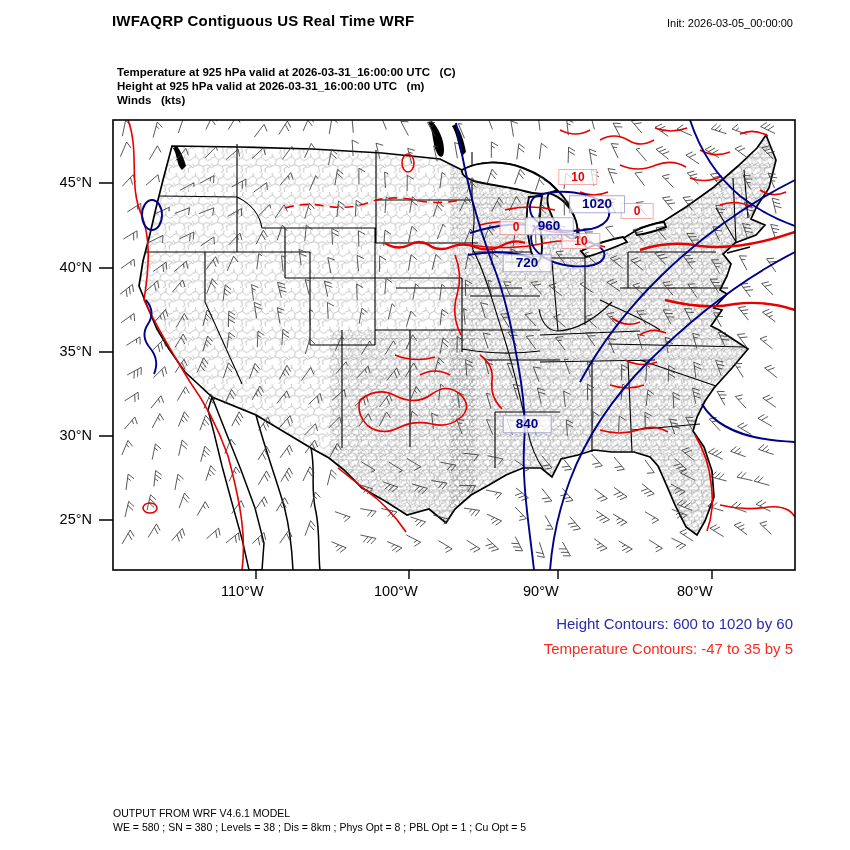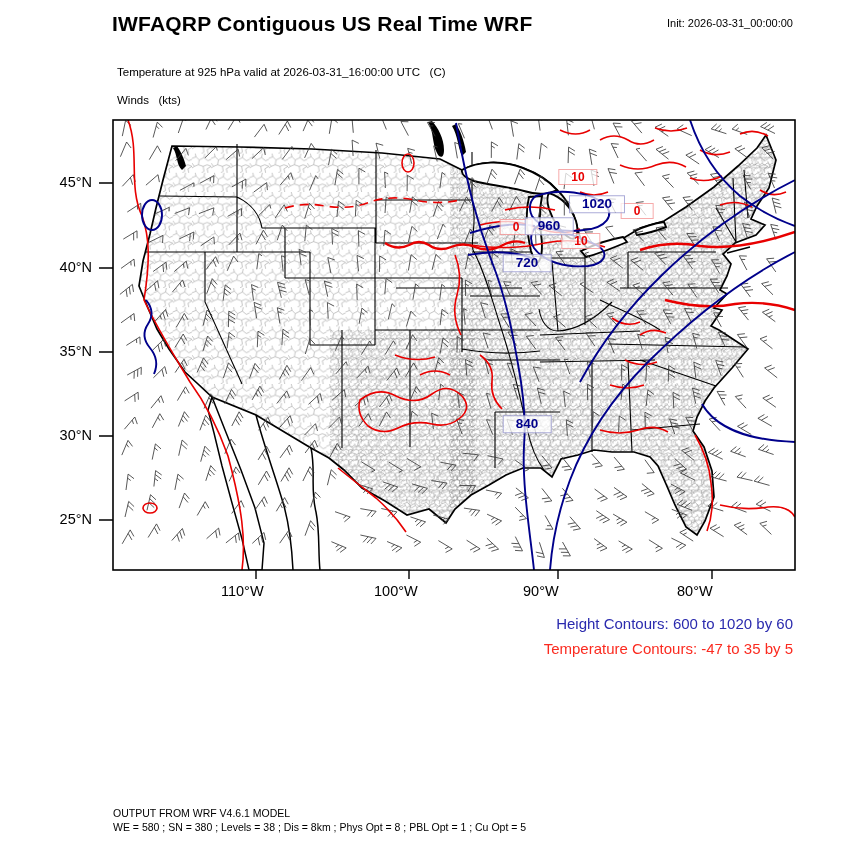--- a/index.html
+++ b/index.html
@@ -1,42 +1,43 @@
 <!DOCTYPE html>
 <html><head>
 <meta charset="utf-8">
 <style>
   html,body{margin:0;padding:0;background:#fff;}
   #stage{position:relative;width:850px;height:850px;background:#fff;overflow:hidden;
          font-family:"Liberation Sans", sans-serif;color:#000;}
   .abs{position:absolute;}
-  #title{left:112px;top:12px;font-size:21px;font-weight:bold;letter-spacing:.2px;}
+  #title{left:112px;top:12px;font-size:15px;font-weight:bold;letter-spacing:.2px;}
   #init{right:57px;top:17px;font-size:11px;}
-  .fieldline{left:117px;font-size:11.5px;white-space:pre;}
+  .fieldline{left:117px;font-size:11.5px;white-space:pre;font-weight:bold;}
   #fl1{top:66px;} #fl2{top:80px;} #fl3{top:94px;}
   #mapwrap{left:0;top:0;width:748px;height:850px;}
   .latlab{position:absolute;width:56px;text-align:right;font-size:14.5px;}
   .lonlab{position:absolute;width:70px;text-align:left;font-size:14.5px;top:583px;}
   .clab{position:absolute;transform:translate(-50%,-50%);font-size:12px;font-weight:bold;
         line-height:1;padding:1px 12px;background:rgba(255,255,255,.75);border:1px solid;}
   .clab.height{font-size:13.5px;}
   .legend{position:absolute;right:57px;text-align:center;font-size:15px;}
   #leg1{top:615px;} #leg2{top:640px;}
   .foot{left:113px;font-size:10.5px;}
   #ft1{top:807px;} #ft2{top:821px;}
 </style>
 </head>
 <body>
 
 <div id="stage">
 
   <div id="title" class="abs">IWFAQRP Contiguous US Real Time WRF</div>
-  <div id="init" class="abs">Init: 2026-03-31_00:00:00</div>
+  <div id="init" class="abs">Init: 2026-03-05_00:00:00</div>
 
   <div id="fl1" class="abs fieldline">Temperature at 925 hPa valid at 2026-03-31_16:00:00 UTC   (C)</div>
+  <div id="fl2" class="abs fieldline">Height at 925 hPa valid at 2026-03-31_16:00:00 UTC   (m)</div>
   <div id="fl3" class="abs fieldline">Winds   (kts)</div>
 
   <div id="mapwrap" class="abs">
     <svg id="map" width="850" height="850" viewBox="0 0 850 850">
       <defs>
         <pattern id="cty" width="24" height="24" patternUnits="userSpaceOnUse" patternTransform="scale(0.8)">
           <path d="M0,6 L5,4 L9,8 L15,5 L20,9 L24,7 M5,4 L4,0 M9,8 L8,14 L3,16 M8,14 L14,16 L15,22 M14,16 L19,14 M15,5 L16,0 M19,14 L24,16 M3,16 L0,18 M12,24 L15,22 M20,24 L19,19 M19,19 L24,16 M0,12 L3,16" fill="none" stroke="#9a9a9a" stroke-width="0.7"></path>
         </pattern>
         <pattern id="ctyd" width="24" height="24" patternUnits="userSpaceOnUse" patternTransform="scale(0.42)">
           <path d="M0,6 L5,4 L9,8 L15,5 L20,9 L24,7 M5,4 L4,0 M9,8 L8,14 L3,16 M8,14 L14,16 L15,22 M14,16 L19,14 M15,5 L16,0 M19,14 L24,16 M3,16 L0,18 M12,24 L15,22 M20,24 L19,19 M19,19 L24,16 M0,12 L3,16" fill="none" stroke="#808080" stroke-width="1.1"></path>

